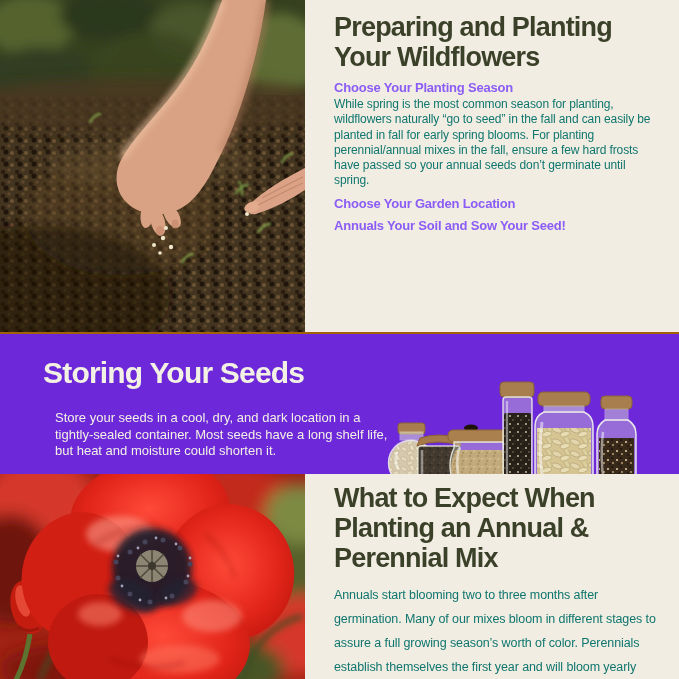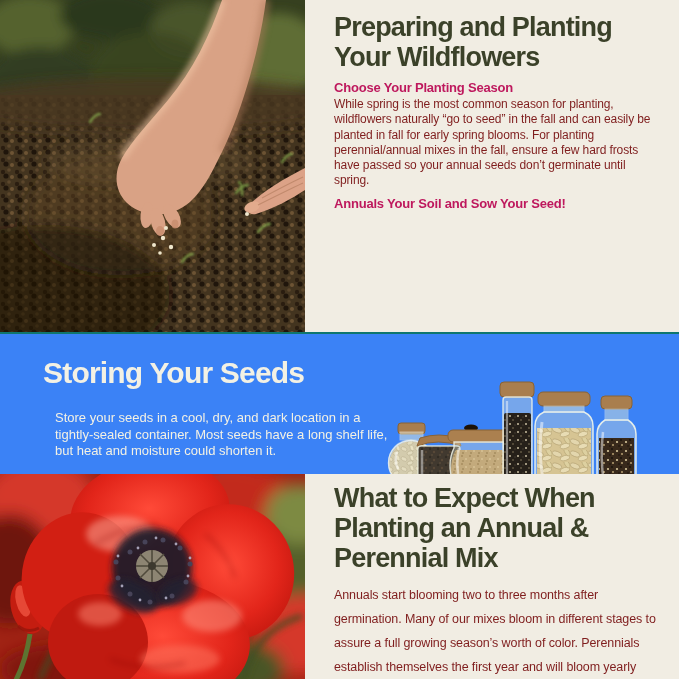--- a/index.html
+++ b/index.html
@@ -22,34 +22,34 @@
   .panel{position:absolute;background:#f1ede3;box-sizing:border-box;overflow:hidden;}
   .panel-top{left:305px;top:0;width:374px;height:332px;padding:12px 16px 0 29px;}
   .panel-bottom{left:305px;top:0;width:374px;height:205px;padding:9px 16px 0 29px;}
 
   .sec-h1{
     font-size:27px;line-height:30px;font-weight:bold;color:#3b4129;
     letter-spacing:-0.8px;margin:0 0 8px 0;white-space:pre-line;
   }
   .subsection{margin-top:7px;}
   .subhead{
-    font-size:13px;font-weight:bold;color:#be185d;
+    font-size:13px;font-weight:bold;color:#8b5cf6;
     letter-spacing:-0.2px;margin:0 0 2px 0;
   }
   .bodytext{
-    font-size:12px;line-height:15.3px;color:#7f1d1d;
+    font-size:12px;line-height:15.3px;color:#0f766e;
     letter-spacing:-0.1px;margin:0;
   }
   .panel-bottom .bodytext{font-size:12.5px;line-height:24px;margin-top:10px;}
 
   
   .band{
     position:absolute;top:332px;left:0;width:679px;height:170px;
-    background:#3b82f6;box-sizing:border-box;
-    border-top:2px solid #0f766e;
+    background:#6d28d9;box-sizing:border-box;
+    border-top:2px solid #a16207;
   }
   .band-heading{
     position:absolute;left:43px;top:22px;margin:0;
     font-size:30px;font-weight:bold;color:#f3f1e4;letter-spacing:-0.8px;
   }
   .band-body{
     position:absolute;left:43px;top:64px;width:345px;margin:12px;
     font-size:13px;line-height:16.5px;color:#f3f1e4;
   }
   .jars{position:absolute;right:7px;bottom:10px;width:300px;height:126px;}
@@ -150,20 +150,21 @@
     <div class="panel panel-top">
       <h1 class="sec-h1">Preparing and Planting
 Your Wildflowers</h1>
 
       <div class="subsection">
         <p class="subhead">Choose Your Planting Season</p>
         <p class="bodytext">While spring is the most common season for planting, wildflowers naturally “go to seed” in the fall and can easily be planted in fall for early spring blooms. For planting perennial/annual mixes in the fall, ensure a few hard frosts have passed so your annual seeds don’t germinate until spring.</p>
       </div>
 
       <div class="subsection">
+        <p class="subhead">Choose Your Garden Location</p>
       </div>
 
       <div class="subsection">
         <p class="subhead">Annuals Your Soil and Sow Your Seed!</p>
       </div>
     </div>
   </section>
 
   <section class="band">
     <h1 class="band-heading">Storing Your Seeds</h1>

